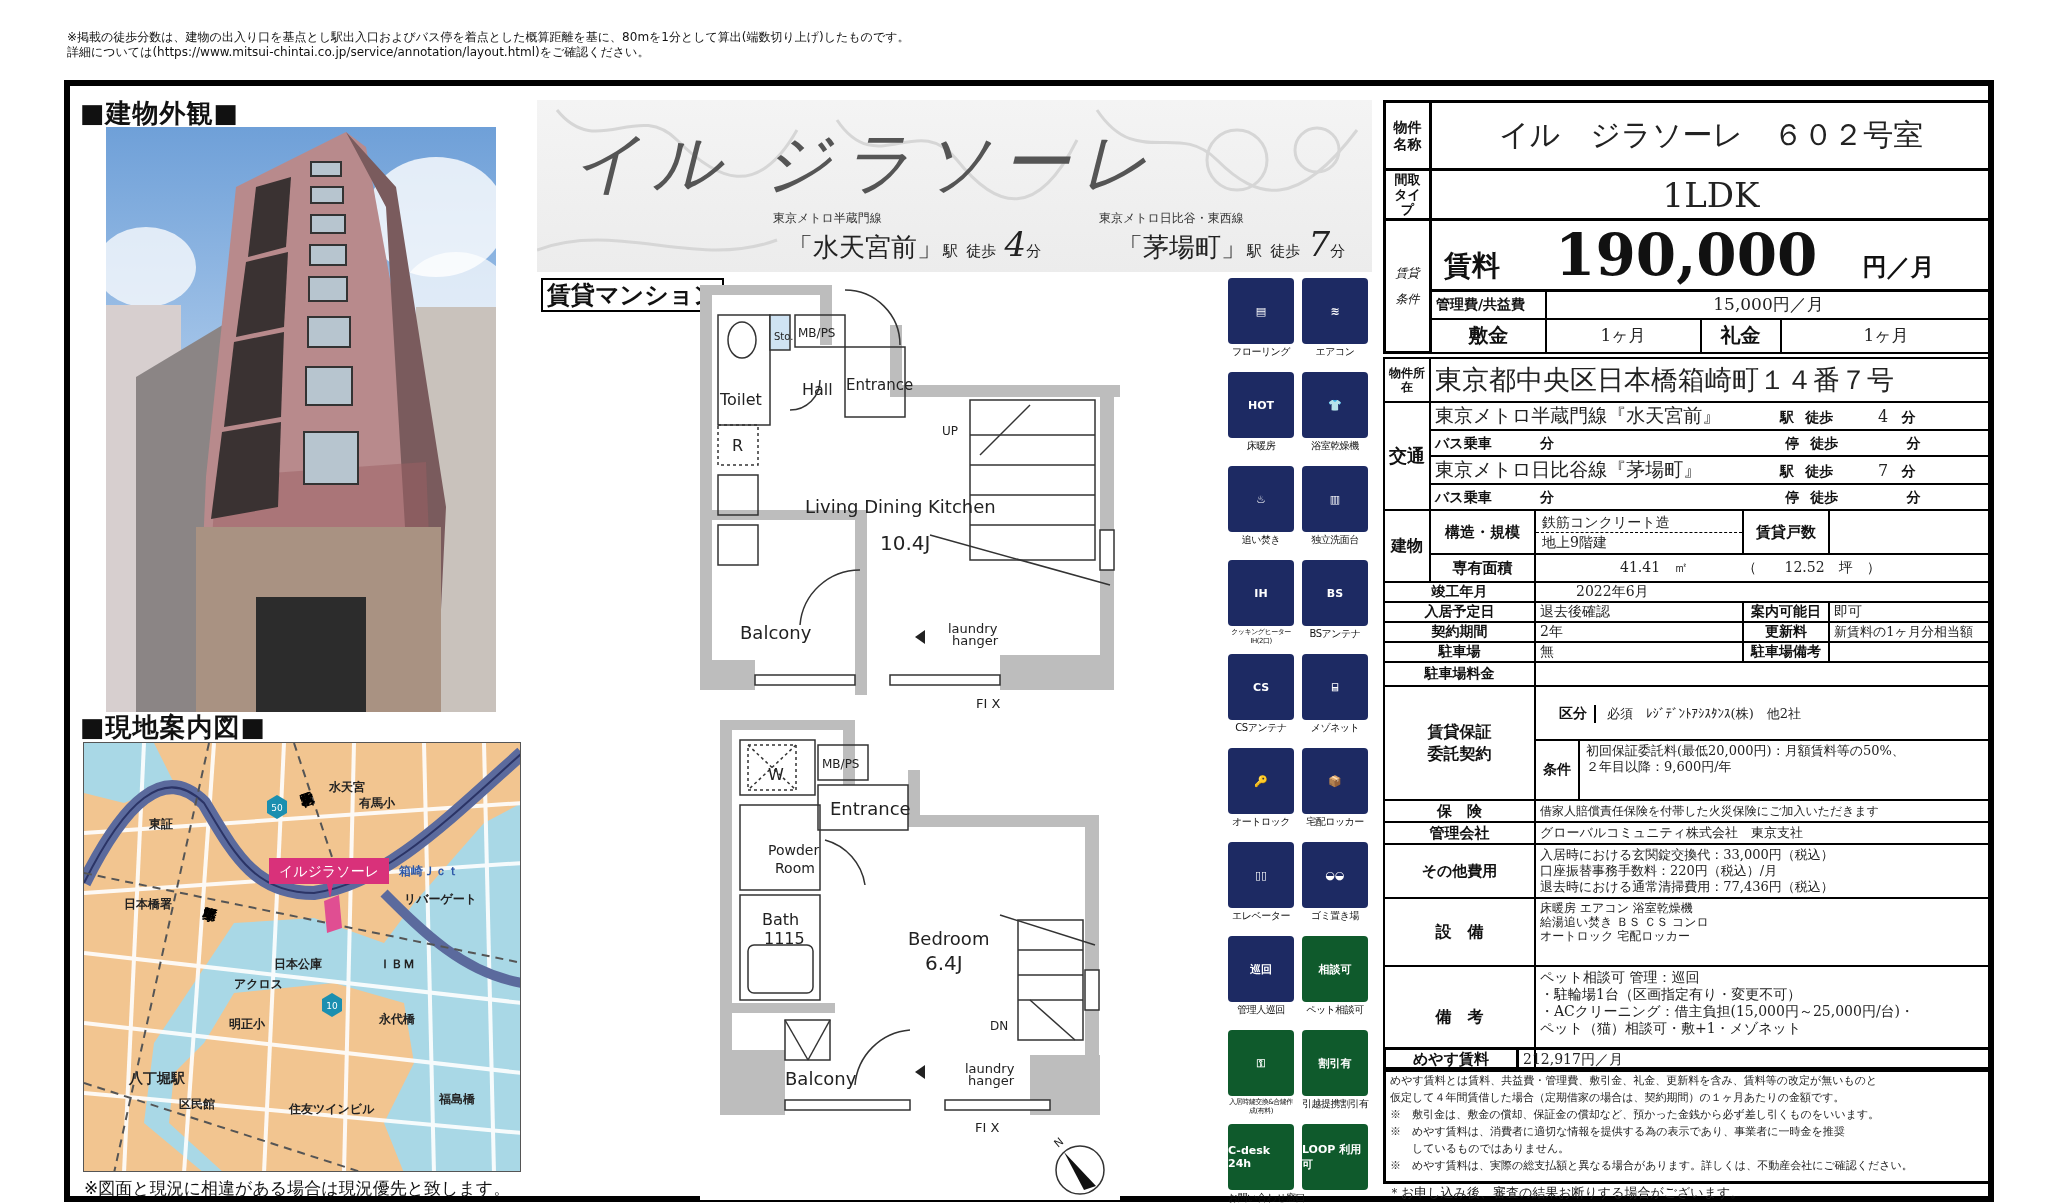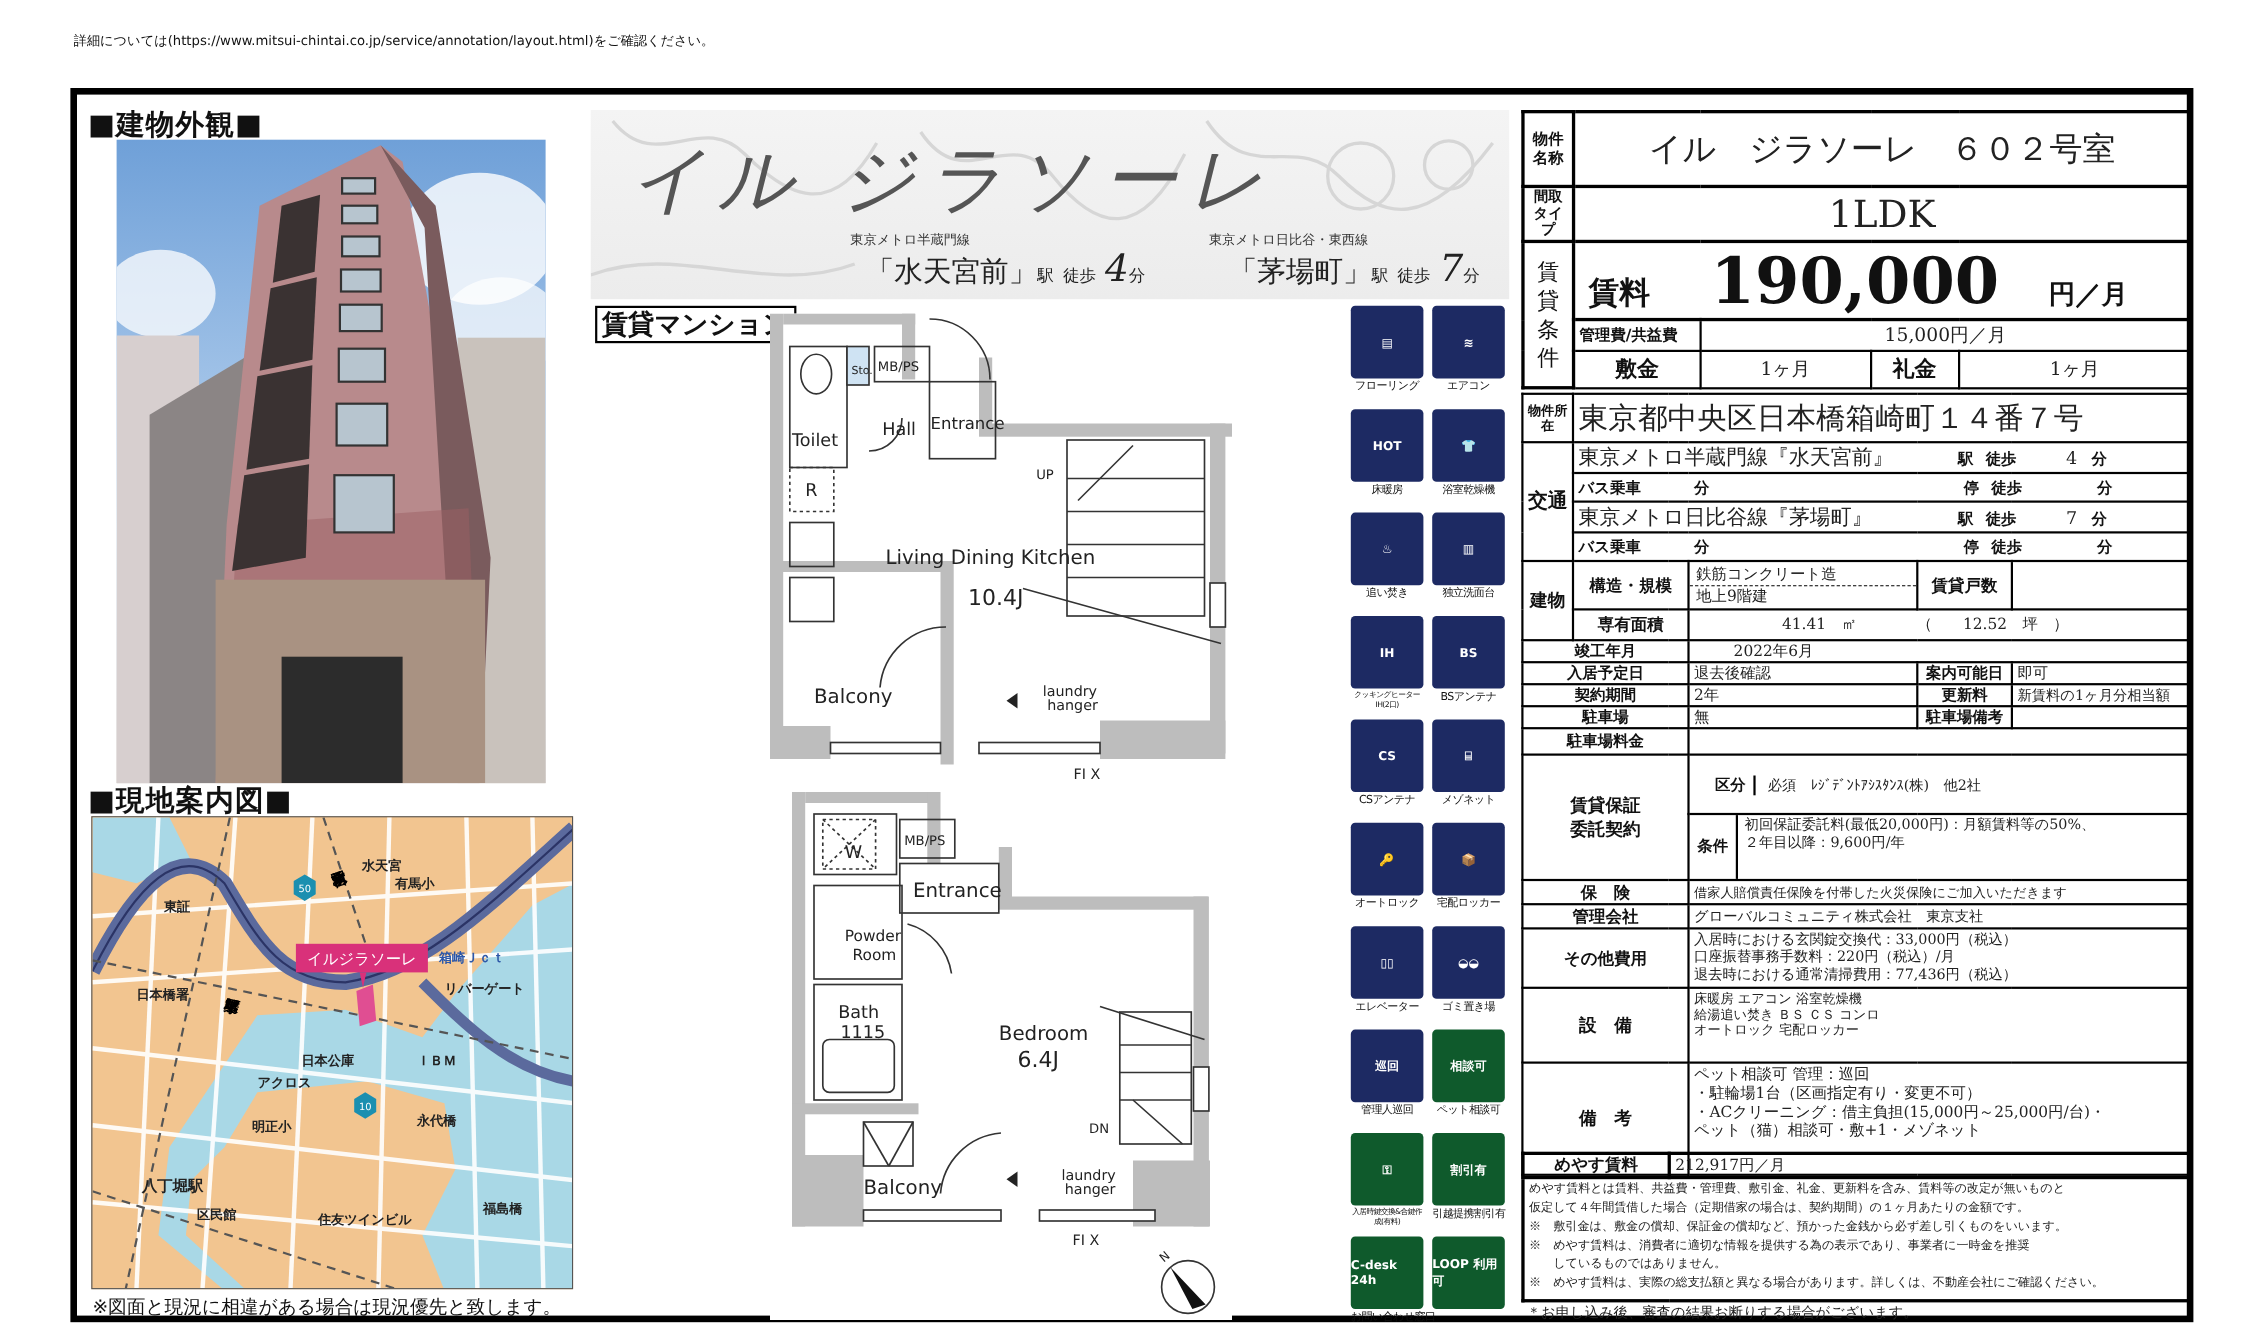--- a/index.html
+++ b/index.html
@@ -51,20 +51,21 @@
   table.info td { border: 2px solid #000; padding: 0 4px; vertical-align: middle; overflow: hidden; white-space: nowrap; }
   .lblc { font-weight: bold; text-align: center; font-size: 16px; }
   .vert { font-size: 15px; text-align: center; line-height: 20px; }
   .val { font-family: "DejaVu Serif", serif; font-size: 15px; color: #222; }
   .thick { border-width: 3px !important; }
 </style>
 </head>
 <body>
 
 <div id="notes" class="abs">
+  <div>※掲載の徒歩分数は、建物の出入り口を基点とし駅出入口およびバス停を着点とした概算距離を基に、80mを1分として算出(端数切り上げ)したものです。</div>
   <div>詳細については(https://www.mitsui-chintai.co.jp/service/annotation/layout.html)をご確認ください。</div>
 </div>
 
 <div id="frame" class="abs"></div>
 
 <div class="abs sec-title" style="left:80px;top:96px;">■建物外観■</div>
 <div id="photo" class="abs">
   <svg width="390" height="585" viewBox="0 0 390 585">
     <ellipse cx="40" cy="140" rx="50" ry="40" fill="#fff" opacity=".75"></ellipse>
     <ellipse cx="330" cy="90" rx="70" ry="60" fill="#fff" opacity=".8"></ellipse>
@@ -402,21 +403,21 @@
   <tbody>
       <tr style="height:68px">
     <td class="vert thick" style="white-space:normal;font-size:14px;line-height:17px;font-weight:bold;">物件名称</td>
     <td colspan="4" class="val thick" style="font-size:30px;text-align:center;">イル　ジラソーレ　６０２号室</td>
   </tr>
   <tr style="height:50px">
     <td class="vert thick" style="white-space:normal;font-size:13px;line-height:15px;font-weight:bold;">間取タイプ</td>
     <td colspan="4" class="val thick" style="font-size:34px;text-align:center;">1LDK</td>
   </tr>
   <tr style="height:64px">
-    <td rowspan="3" class="vert thick" style="white-space:normal;font-size:20px;line-height:26px;">賃貸条件</td>
+    <td rowspan="3" class="vert thick" style="white-space:normal;font-size:12px;line-height:26px;font-style:italic;">賃貸条件</td>
     <td colspan="4" class="thick">
       <span style="font-size:28px;font-weight:bold;margin-left:8px;">賃料</span>
       <span class="serif" style="font-size:58px;font-weight:bold;margin-left:50px;">190,000</span>
       <span style="font-size:24px;font-weight:bold;margin-left:40px;">円／月</span>
     </td>
   </tr>
   <tr style="height:28px">
     <td style="font-size:14px;font-weight:bold;">管理費/共益費</td>
     <td colspan="3" class="val" style="text-align:center;font-size:17px;">15,000円／月</td>
   </tr>

